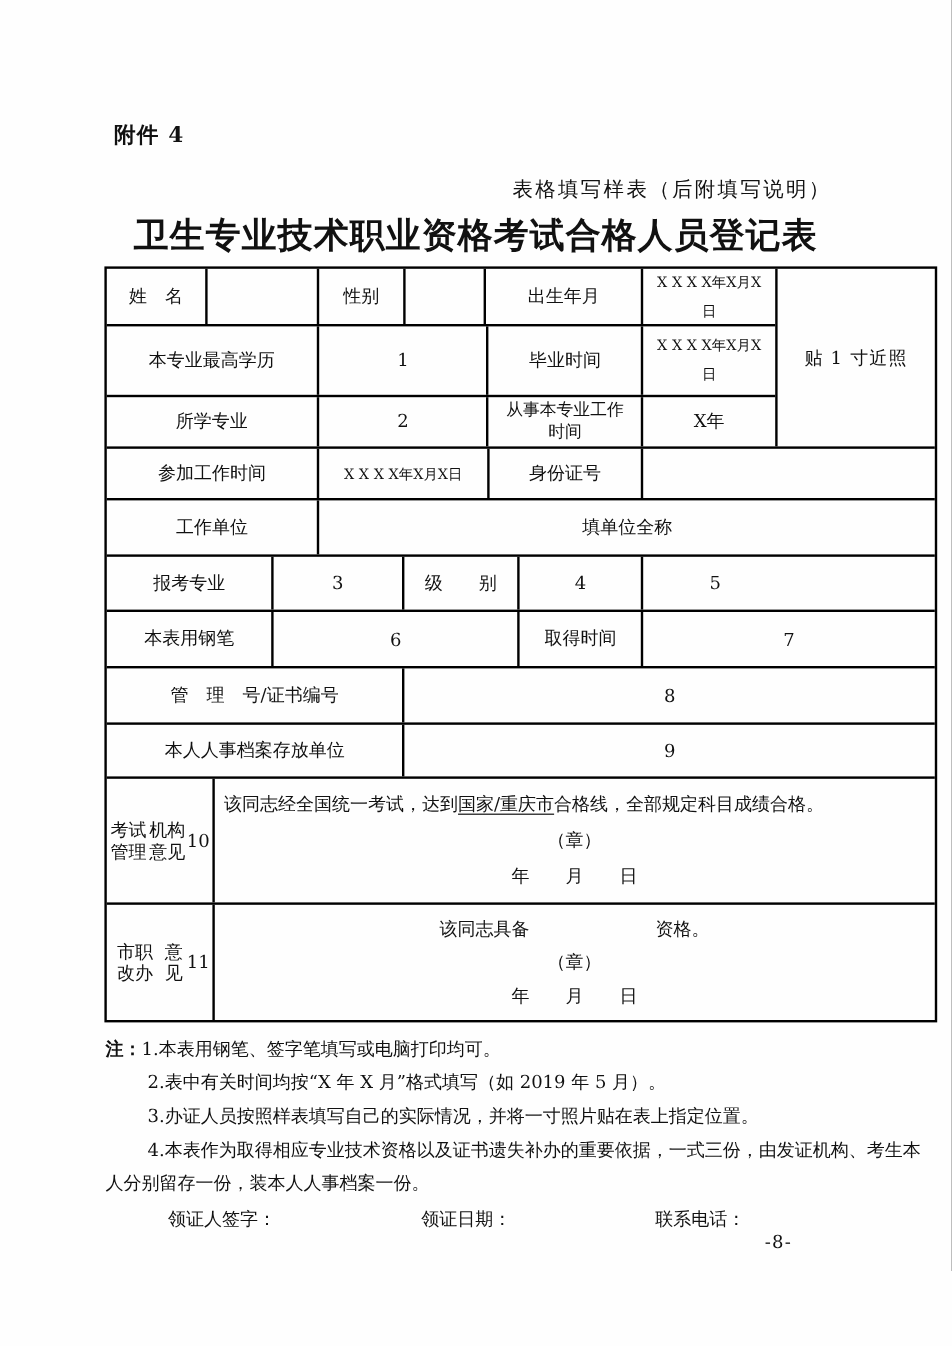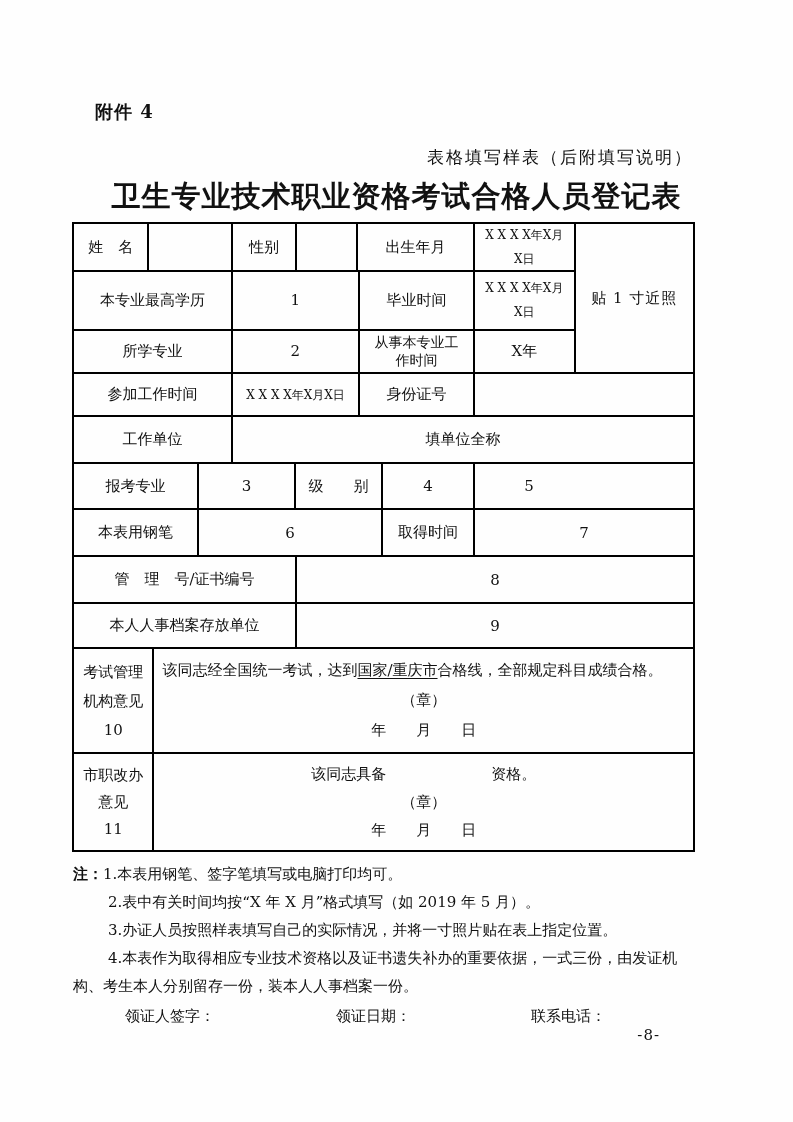--- a/index.html
+++ b/index.html
@@ -6,36 +6,36 @@
   .page {
     position:relative; width:793px; height:1122px; margin:0 auto;
     background:#fefefe; color:#111;
     font-family:"DejaVu Serif","Liberation Serif",serif;
     overflow:hidden;
   }
   .attachment { position:absolute; left:95px; top:100px; font-size:18px; font-weight:bold; letter-spacing:1px; }
   .subtitle   { position:absolute; right:100px; top:146px; font-size:17px; letter-spacing:2px; font-weight:500; }
   .main-title { position:absolute; left:0; right:0; top:177px; text-align:center; font-size:29px; font-weight:bold; letter-spacing:1px; white-space:nowrap; }
 
-  .content { position:absolute; left:72px; top:222px; width:623px; }
+  .content { position:absolute; left:87px; top:222px; width:694px; }
 
   .tbl  { border:2px solid #000; font-size:15px; box-sizing:border-box; }
   .trow { display:flex; border-bottom:2px solid #000; box-sizing:border-box; align-items:stretch; }
   .trow.last { border-bottom:none; }
   .cell {
     display:flex; align-items:center; justify-content:center; text-align:center;
     border-right:2px solid #000; box-sizing:border-box; overflow:hidden; padding:0 2px;
   }
   .cell.endc { border-right:none; }
   .cell.small { font-size:12px; line-height:2.0; padding:0 6px; }
   .cell.wrap6 { font-size:14px; padding:0 10px; line-height:1.3; }
   .colstack { display:flex; flex-direction:column; box-sizing:border-box; }
   .photo { font-size:15px; letter-spacing:1px; }
 
-  .op-label { flex-direction:column; justify-content:space-around; padding:8px 2px; line-height:1.2; }
+  .op-label { flex-direction:row; justify-content:space-around; padding:8px 2px; line-height:1.2; }
   .op-body  { flex-direction:column; justify-content:space-around; align-items:stretch; padding:6px 8px; }
   .op-line1 { text-align:left; white-space:nowrap; }
   .op-line1.centered { text-align:center; }
   .op-line  { text-align:center; }
   .u { text-decoration:underline; text-underline-offset:3px; }
 
   .notes { margin-top:8px; margin-left:1px; font-size:15px; line-height:28px; }
   .note-line { text-indent:35px; }
   .note-line.first { text-indent:0; }
   .note-label { font-weight:bold; }

